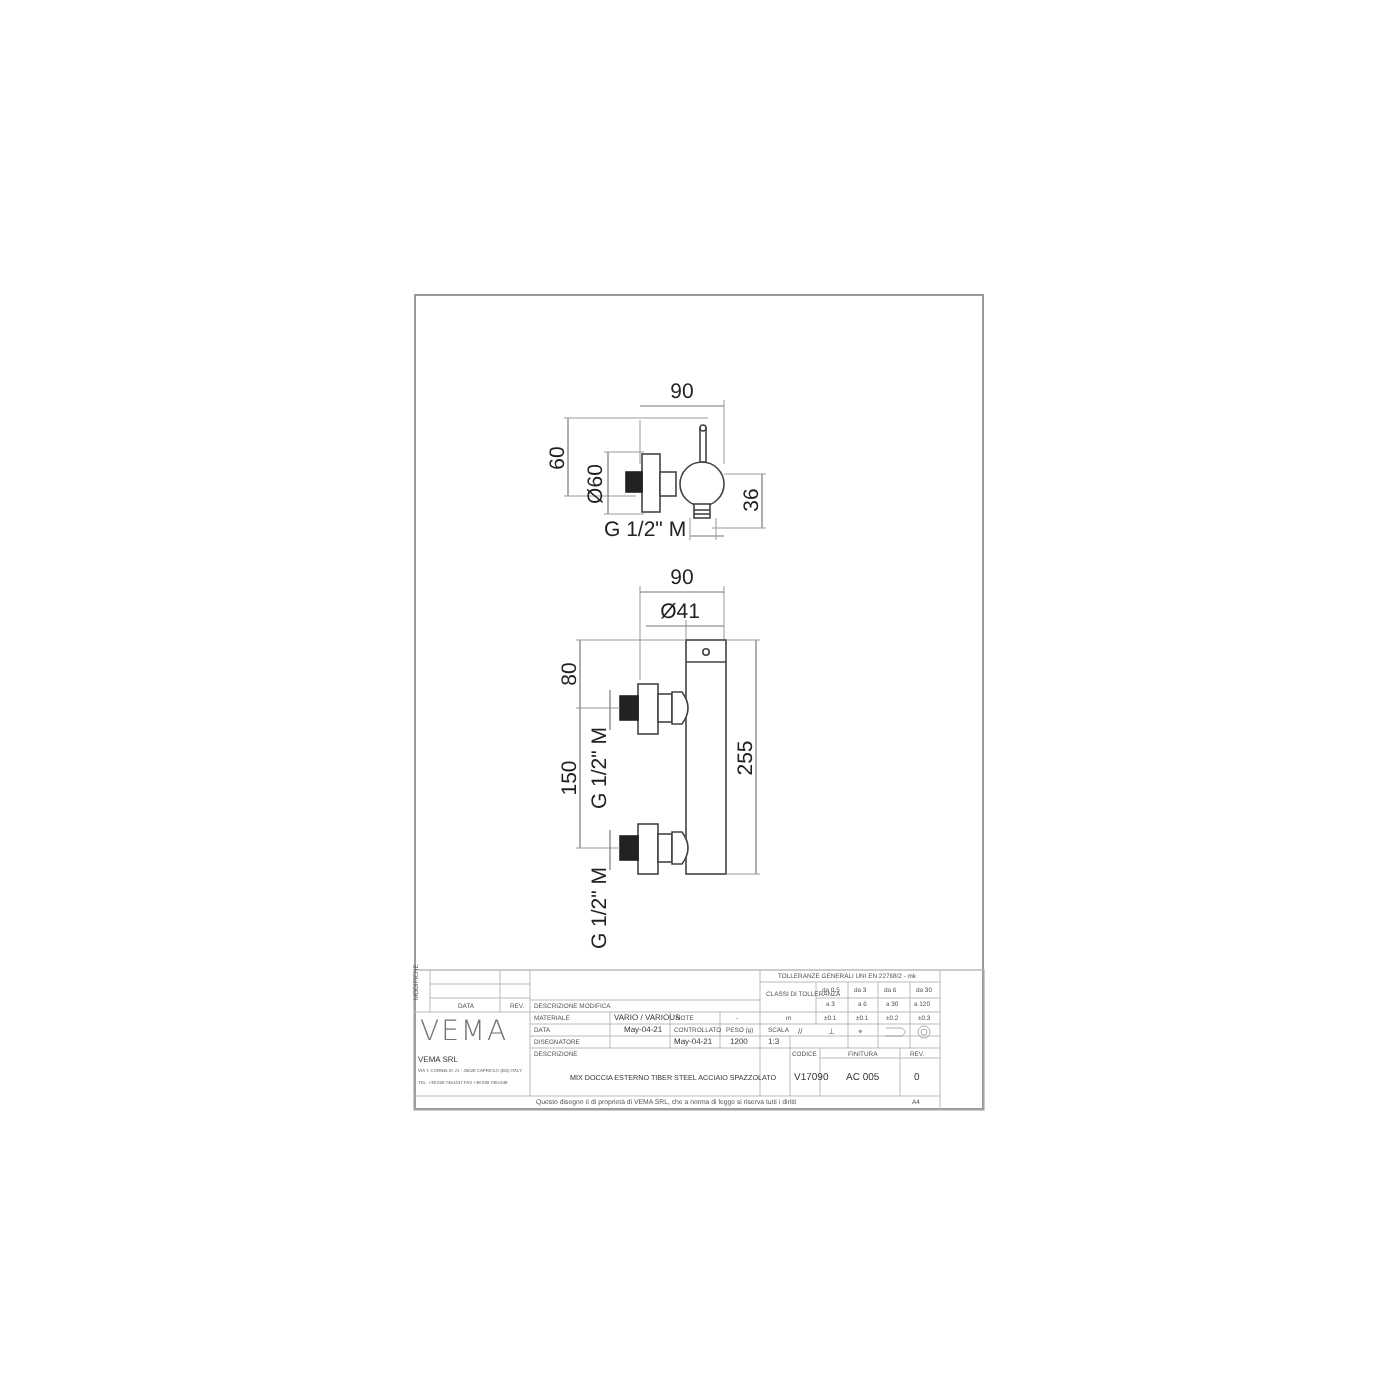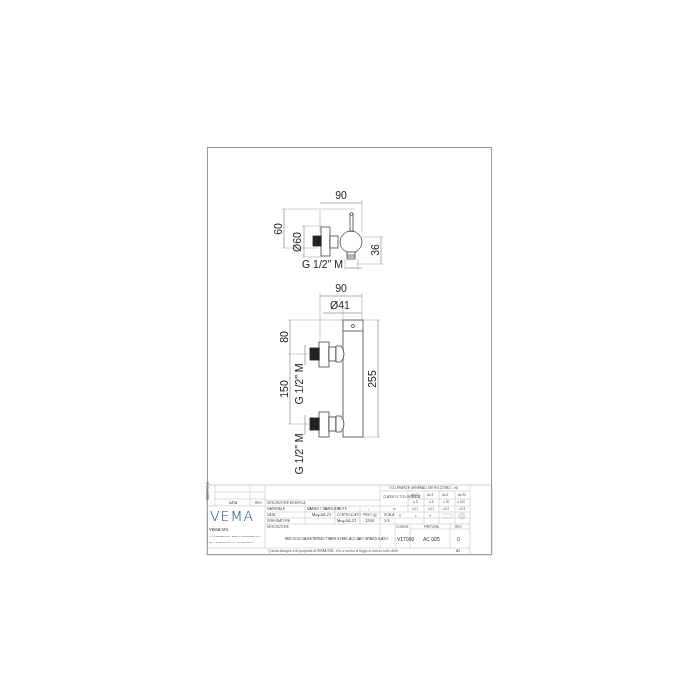--- a/index.html
+++ b/index.html
@@ -4,21 +4,21 @@
 <style>
   html, body { margin:0; padding:0; background:#ffffff; }
   body { width:700px; height:700px; position:relative; overflow:hidden;
          font-family:"Liberation Sans", sans-serif; color:#222; }
   .sheet { position:absolute; left:207px; top:147px; width:285px; height:408px;
            border:1px solid #9a9a9a; box-sizing:border-box; background:#fff; }
   svg.drawing { position:absolute; left:0; top:0; }
   .dim { font-family:"Liberation Sans", sans-serif; font-size:10.5px; fill:#222; }
   .tb { position:absolute; font-size:3.2px; color:#555; white-space:nowrap; line-height:1; }
   .tb-main { position:absolute; font-size:4px; color:#333; white-space:nowrap; line-height:1; }
-  .logo { position:absolute; font-size:14px; letter-spacing:1px; font-weight:300; color:#0c4a6e;
+  .logo { position:absolute; font-size:14px; letter-spacing:1px; font-weight:300; color:#737373;
           font-family:"DejaVu Sans", sans-serif; }
 </style>
 </head>
 <body>
 
 <div class="sheet"></div>
 
 <svg class="drawing" width="700" height="700">
   <g stroke="#444" fill="none" stroke-width="0.8">
 

